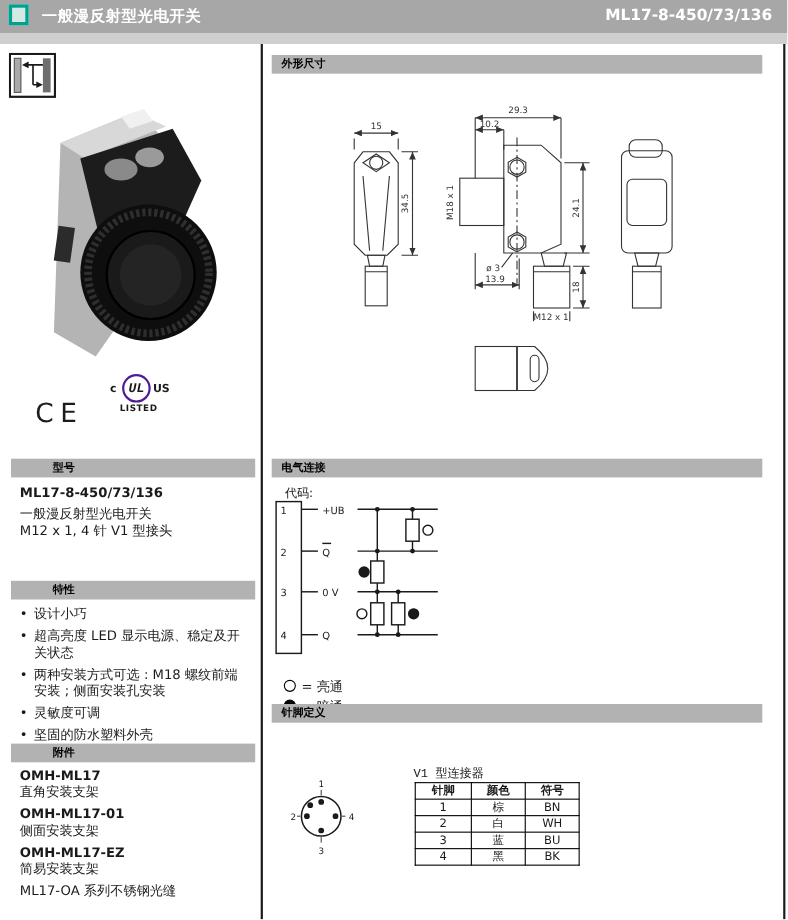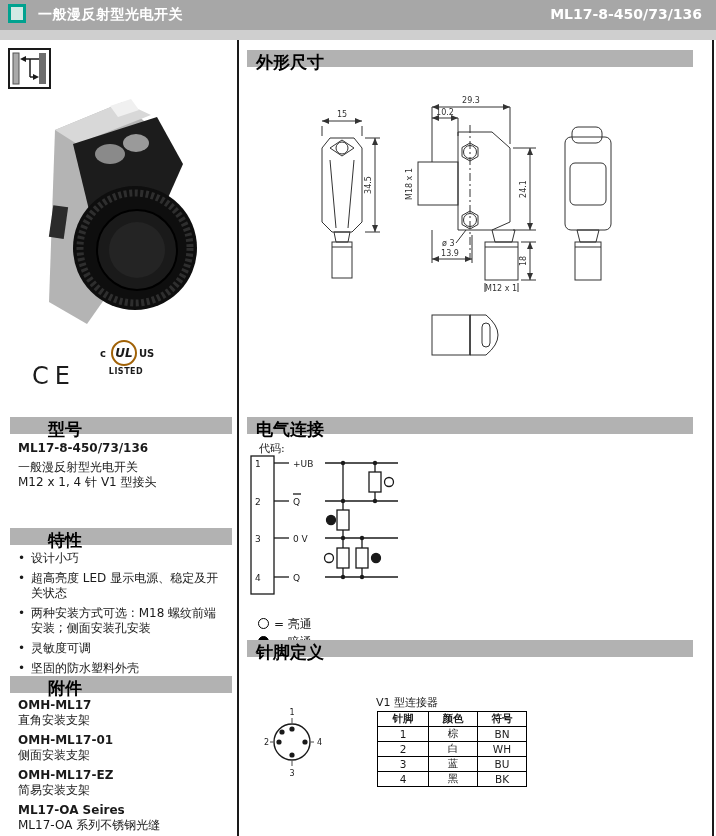--- a/index.html
+++ b/index.html
@@ -10,52 +10,52 @@
   .hdr-strip{position:absolute;left:0;top:30px;width:716px;height:10px;background:#cfcfcf;}
   .hdr-icon{position:absolute;left:8px;top:4px;width:18px;height:19px;background:#d2e9e4;
             border:3px solid #00a28f;box-sizing:border-box;}
   .hdr-title{position:absolute;left:38px;top:6px;color:#fff;font-weight:bold;font-size:14px;letter-spacing:.5px;}
   .hdr-model{position:absolute;right:14px;top:6px;color:#fff;font-weight:bold;font-size:14px;}
   
   .vline-mid{position:absolute;left:237px;top:40px;width:2px;height:796px;background:#1a1a1a;}
   .vline-right{position:absolute;left:712px;top:40px;width:2px;height:796px;background:#1a1a1a;}
   
   .secbar{position:absolute;background:#b2b2b2;height:17px;box-sizing:border-box;
-          font-weight:bold;font-size:17px;padding:1px 0 0 9px;color:#000;}
+          font-weight:bold;font-size:10px;padding:1px 0 0 9px;color:#000;}
   .bar-left{left:10px;width:222px;padding-left:38px;}
   .bar-right{left:247px;width:446px;}
   
   .txt{position:absolute;font-size:12px;line-height:14px;}
   .b{font-weight:bold;}
   .feat-list{position:absolute;left:16px;top:551px;width:208px;font-size:12px;}
   .feat-item{position:relative;padding-left:15px;margin-bottom:5px;line-height:15px;}
   .feat-item::before{content:"\2022";position:absolute;left:2px;top:0;}
   .acc-list{position:absolute;left:18px;top:698px;width:210px;font-size:12px;}
   .acc-item{margin-bottom:5px;line-height:15px;}
   
   .ce{position:absolute;left:32px;top:342px;font-size:24px;letter-spacing:6px;color:#1c1c1c;margin-top:20px;}
   .ul-wrap{position:absolute;left:100px;top:340px;width:52px;height:38px;}
-  .ul-circle{position:absolute;left:11px;top:0px;width:26px;height:26px;border:2px solid #a16207;
-             border-radius:50%;box-sizing:border-box;text-align:center;}
+  .ul-circle{position:absolute;left:11px;top:0px;width:26px;height:26px;border:2px solid #4c1d95;
+             border-radius:50%;box-sizing:border-box;text-align:center;font-family:Liberation Mono, monospace;}
   .ul-letters{font-weight:bold;font-size:12px;font-style:italic;line-height:23px;}
   .ul-c{position:absolute;left:0px;top:8px;font-weight:bold;font-size:10px;}
   .ul-us{position:absolute;left:39px;top:8px;font-weight:bold;font-size:10px;}
   .ul-listed{position:absolute;left:0px;top:27px;width:52px;text-align:center;
              font-weight:bold;font-size:8px;letter-spacing:.5px;}
   
   .legend-item{position:absolute;left:258px;font-size:12px;line-height:14px;}
   .sym{display:inline-block;width:9px;height:9px;border:1.5px solid #000;border-radius:50%;
        vertical-align:-1px;margin-right:5px;background:#fff;}
   .sym.filled{background:#000;}
   
   table.pintab{position:absolute;left:377px;top:711px;border-collapse:collapse;font-size:10.5px;}
   table.pintab th,table.pintab td{border:1px solid #000;padding:0 5px;height:13px;text-align:center;}
   table.pintab th{font-weight:bold;}
   .col-pin{width:40px;} .col-color{width:38px;} .col-sym{width:38px;}
-  .v1-label{position:absolute;left:376px;top:695px;font-size:11px;}
+  .v1-label{position:absolute;left:376px;top:695px;font-size:11px;font-family:Liberation Mono, monospace;}
   .code-label{position:absolute;left:259px;top:441px;font-size:11px;}
   svg text{font-family:"DejaVu Sans","Liberation Sans",sans-serif;}
 </style>
 </head>
 <body>
 
 <div class="page">
 
   <div class="hdr">
     <div class="hdr-icon"></div>
@@ -124,21 +124,20 @@
     </div>
     <div class="acc-item">
       <div class="b">OMH-ML17-01</div>
       <div>侧面安装支架</div>
     </div>
     <div class="acc-item">
       <div class="b">OMH-ML17-EZ</div>
       <div>简易安装支架</div>
     </div>
     <div class="acc-item">
-      <div class="b">ML17-OA Seires</div>
       <div>ML17-OA 系列不锈钢光缝</div>
     </div>
   </div>
 
   <div class="secbar bar-right" style="top:50px;">外形尺寸</div>
 
   <svg style="position:absolute;left:252px;top:80px;" width="440" height="290" viewBox="0 0 440 290" fill="none" stroke="#333" stroke-width="1">
     <defs>
       <marker id="ar" markerWidth="8" markerHeight="8" refX="7" refY="3" orient="auto-start-reverse">
         <path d="M0,0 L7,3 L0,6 z" fill="#333" stroke="none"></path>

